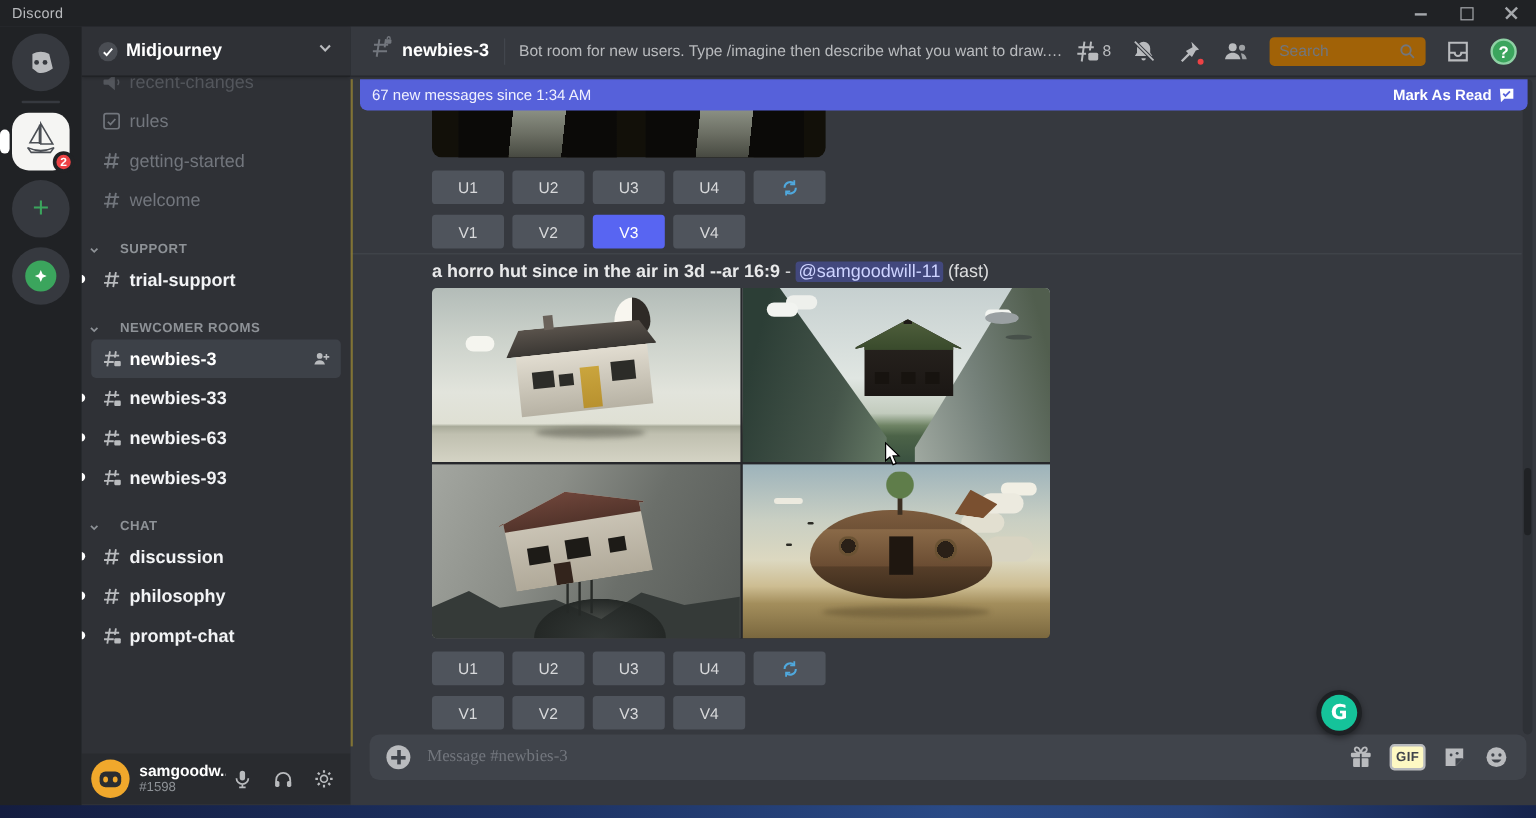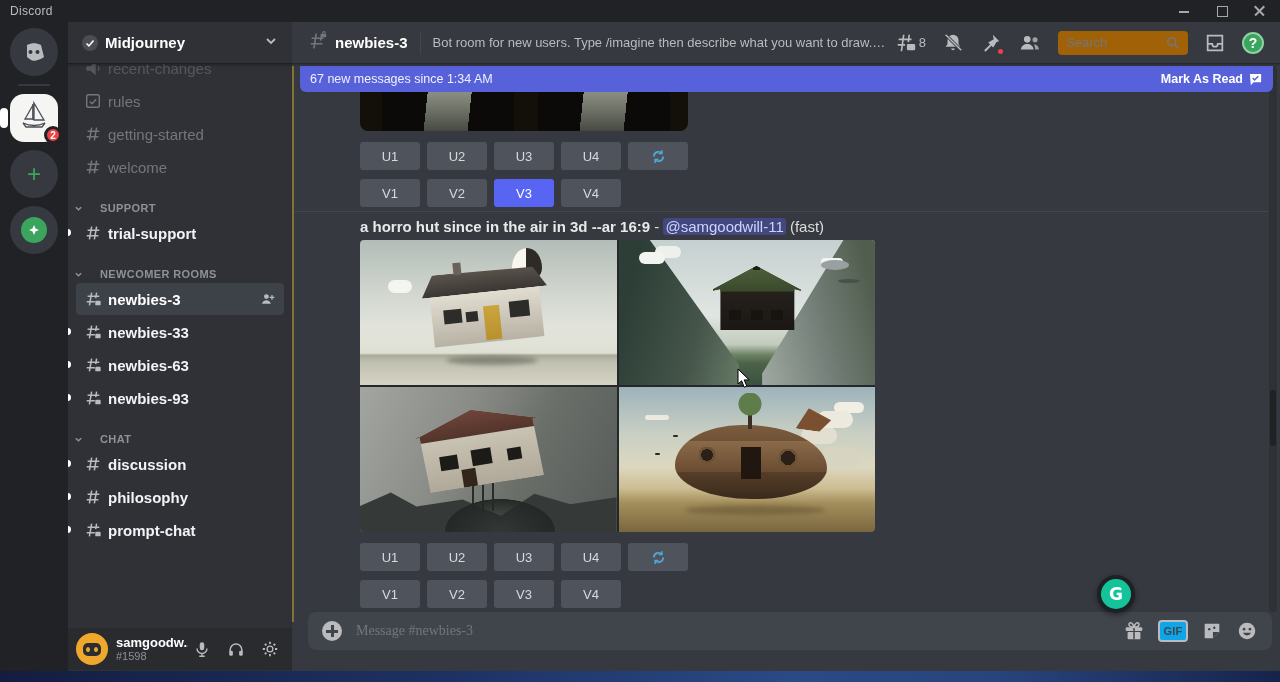--- a/index.html
+++ b/index.html
@@ -172,21 +172,21 @@
 
   
   .composer{position:absolute;left:16px;right:8px;top:590px;height:38px;background:#40444b;border-radius:8px;display:flex;align-items:center;padding:0 14px;z-index:15}
   .pluscirc{width:20px;height:20px;border-radius:50%;background:#b9bbbe;position:relative;flex:none;cursor:pointer}
   .pluscirc::before{content:"";position:absolute;left:4px;top:9px;width:12px;height:2.5px;background:#40444b}
   .pluscirc::after{content:"";position:absolute;left:9px;top:4px;width:2.5px;height:12px;background:#40444b}
   .composer input{flex:1;background:transparent;border:0;outline:0;color:#dcddde;font-size:14px;font-family:Liberation Serif, serif;margin-left:14px}
   .composer input::placeholder{color:#72767d}
   .cicons{display:flex;align-items:center;gap:13px;color:#b9bbbe}
   .cico{display:flex;cursor:pointer}
-  .gifbadge{width:30px;height:22px;border:2px solid #b9bbbe;border-radius:4px;background:#0ea5e9;color:#40444b;font-size:11px;font-weight:bold;display:flex;align-items:center;justify-content:center;letter-spacing:.3px}
+  .gifbadge{width:30px;height:22px;border:2px solid #b9bbbe;border-radius:4px;background:#fef9c3;color:#40444b;font-size:11px;font-weight:bold;display:flex;align-items:center;justify-content:center;letter-spacing:.3px}
 
   
   .bottomstrip{position:absolute;left:0;right:0;bottom:0;height:11px;background:linear-gradient(90deg,#141d40 0%,#1d3263 35%,#2a4a86 62%,#28447c 78%,#16244c 100%);z-index:70}
 </style>
 </head>
 <body>
 
 <div class="titlebar">
   <span class="appname">Discord</span>
   <div class="wincontrols">

